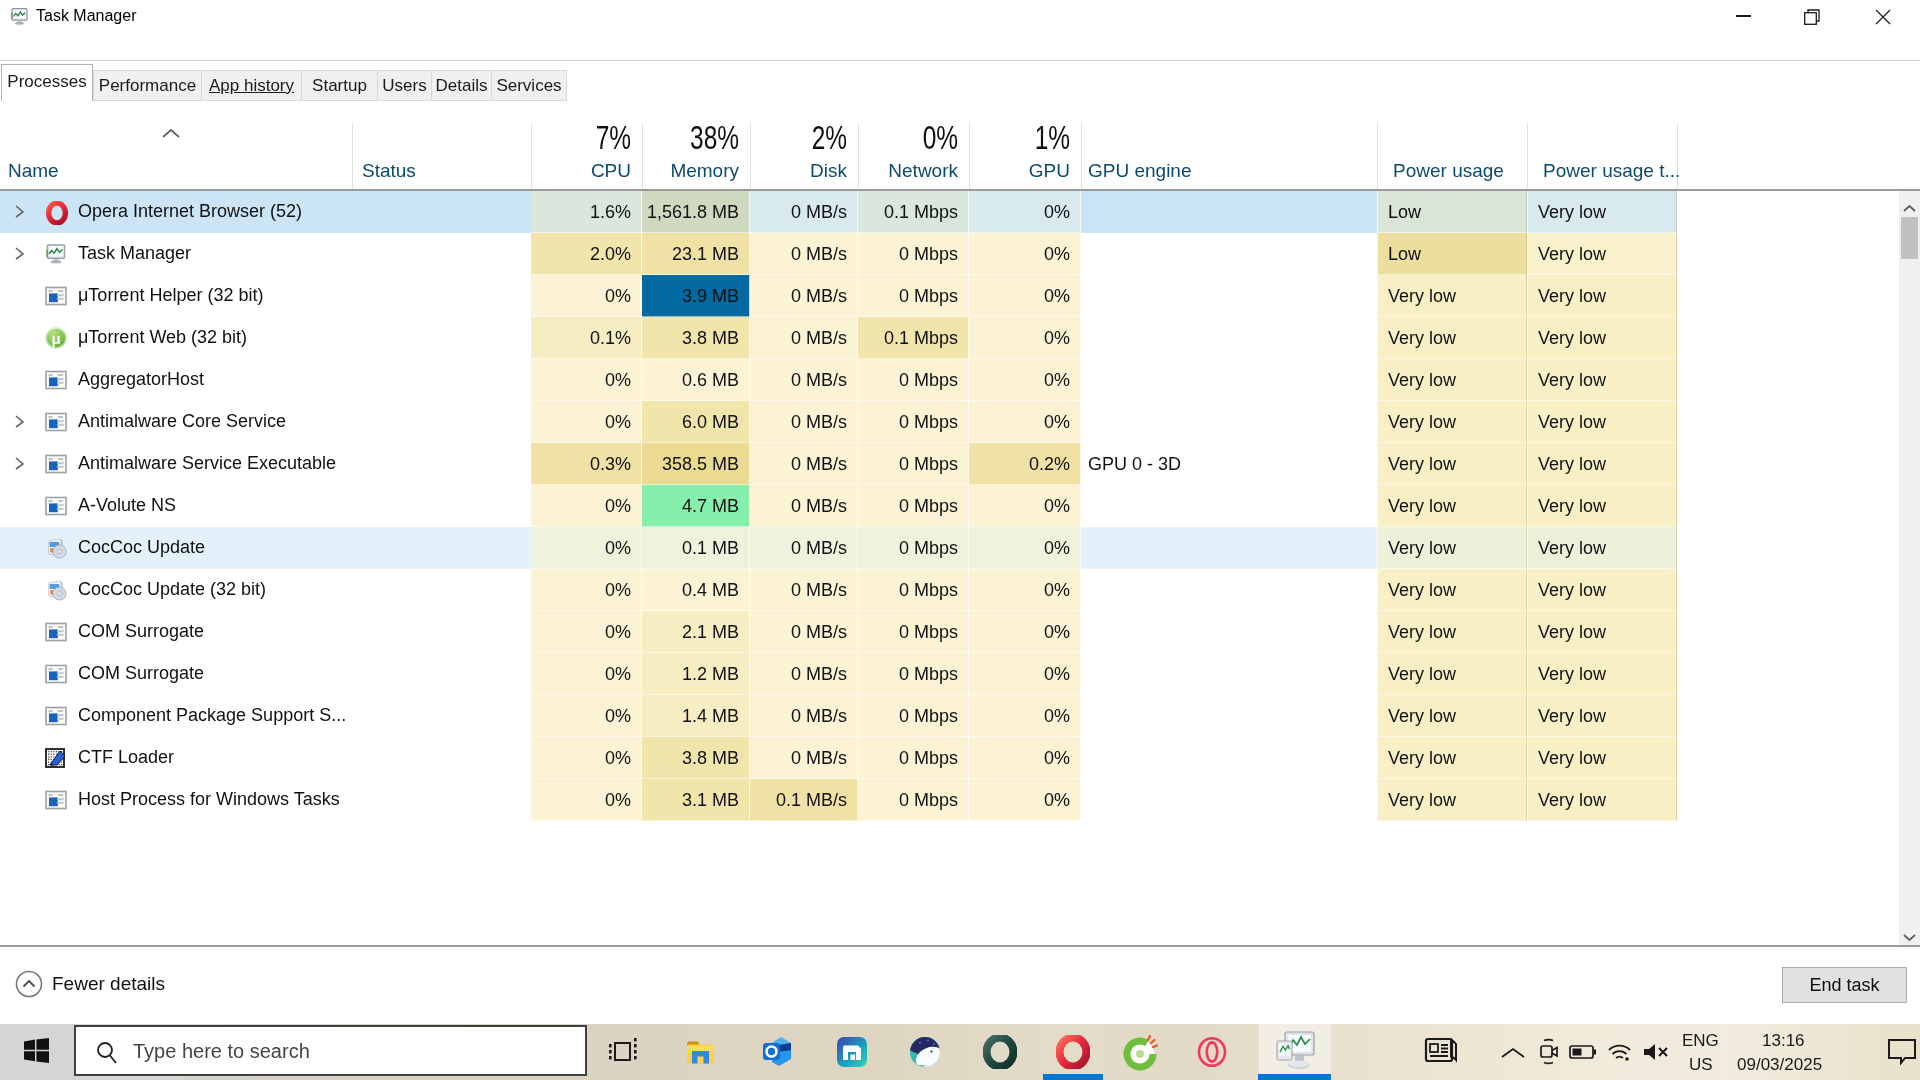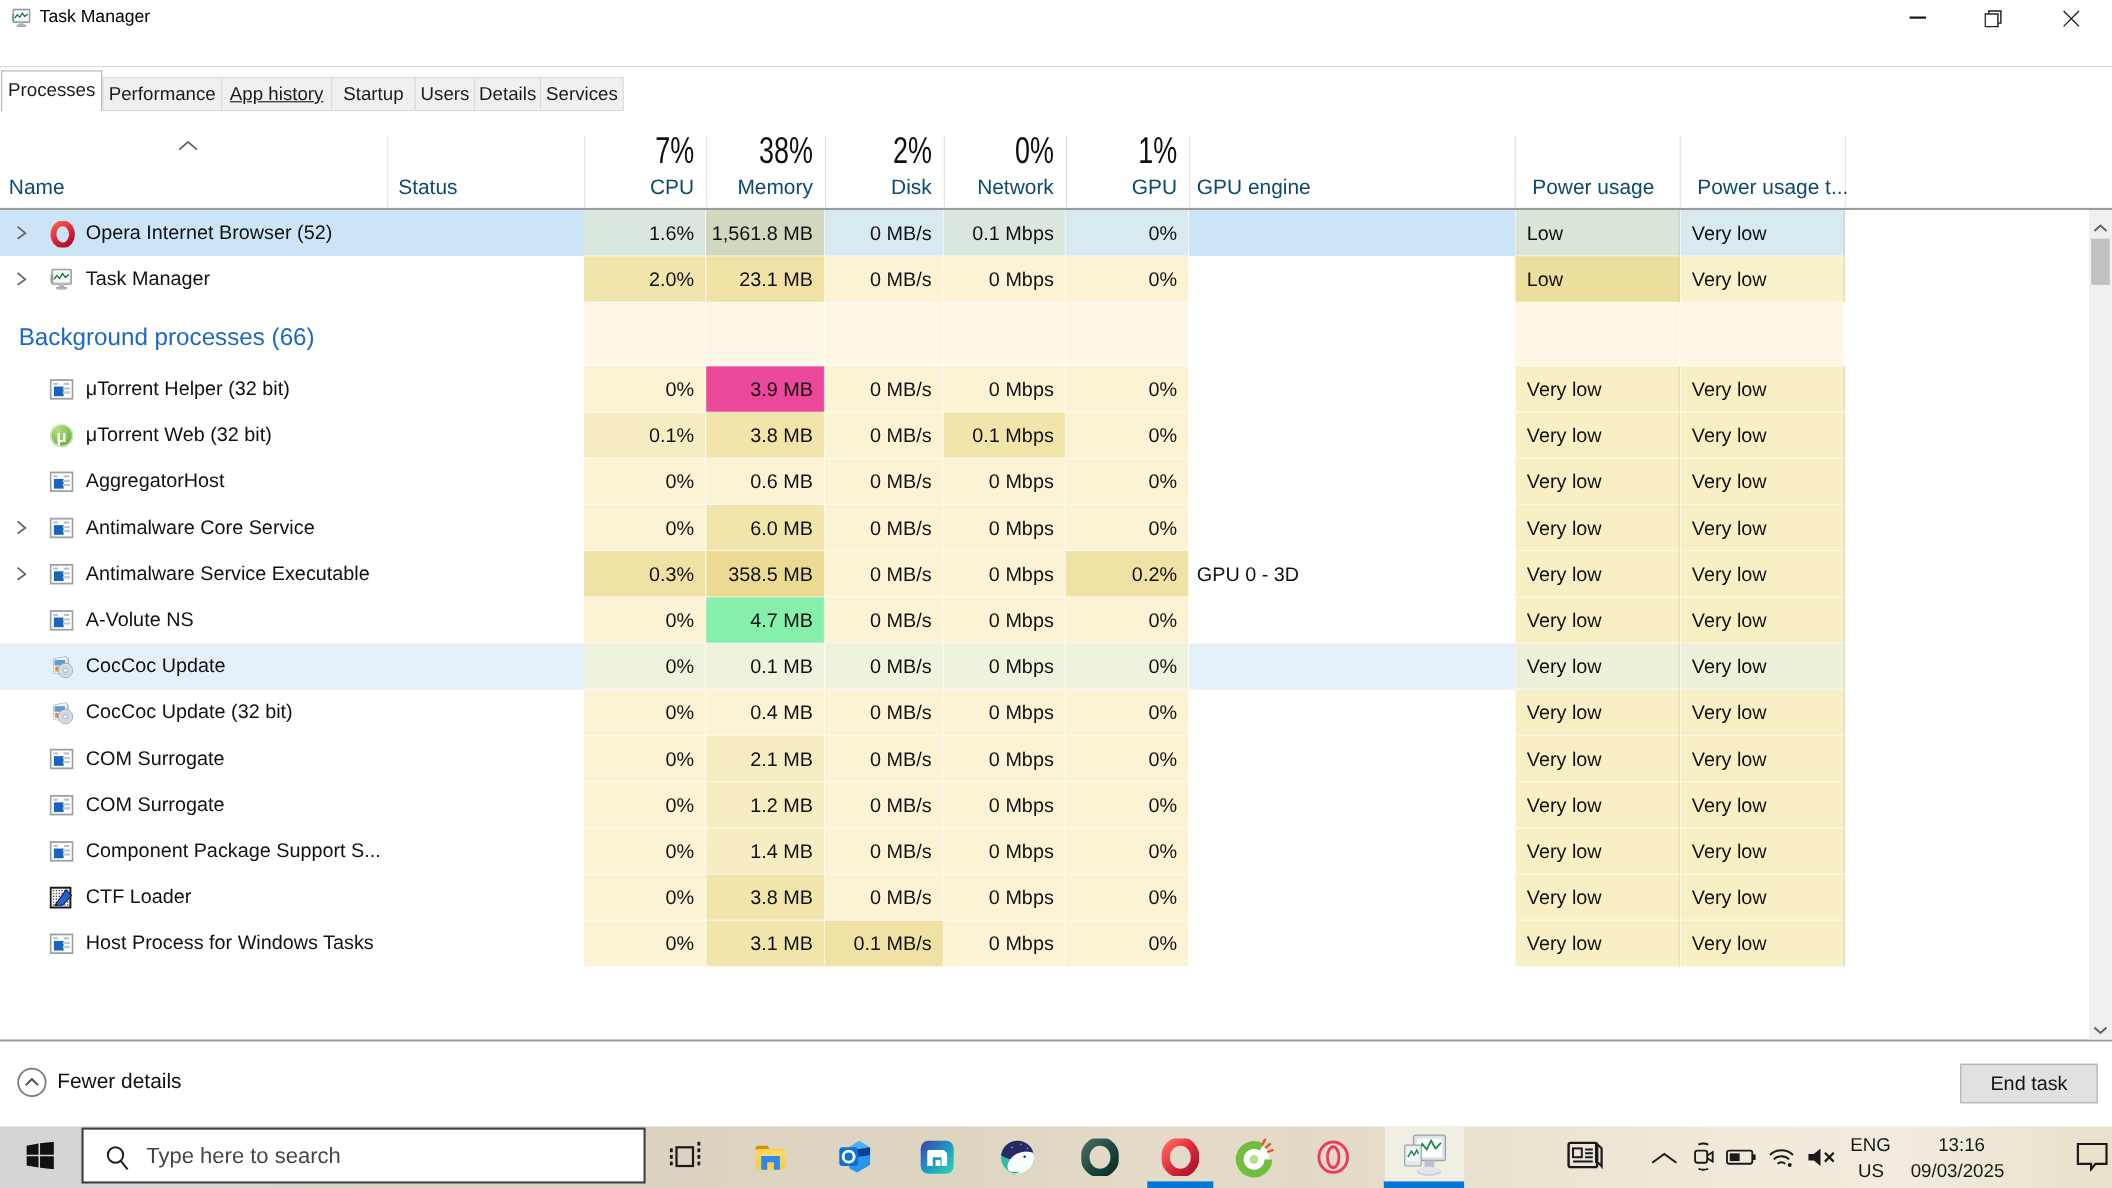--- a/index.html
+++ b/index.html
@@ -192,44 +192,34 @@
       <div class="hc" style="left:969px;width:112px;background:#fbf3d4">
         <span>0%</span>
       </div>
       <div class="hc l" style="left:1377px;width:150px;background:#ecde9c">
         <span>Low</span>
       </div>
       <div class="hc l" style="left:1527px;width:150px;background:#f9f1ca">
         <span>Very low</span>
       </div>
     </div>
-<div class="row" style="height:58px">
-      <div class="grp">Background processes (66)</div>
-      <div class="hc" style="left:531px;width:111px;background:#fdf8e6"></div>
-      <div class="hc" style="left:642px;width:108px;background:#fdf8e6"></div>
-      <div class="hc" style="left:750px;width:108px;background:#fdf8e6"></div>
-      <div class="hc" style="left:858px;width:111px;background:#fdf8e6"></div>
-      <div class="hc" style="left:969px;width:112px;background:#fdf8e6"></div>
-      <div class="hc" style="left:1377px;width:150px;background:#fdf8e6"></div>
-      <div class="hc" style="left:1527px;width:150px;background:#fdf8e6"></div>
-    </div>
 <div class="row proc" style="height:42px">
       <span class="ricon"><svg width="22" height="22" viewBox="0 0 22 22" style="">
 <rect x="1" y="2.5" width="20" height="17" fill="#fdfdfd" stroke="#9aa0a6" stroke-width="1.6"></rect>
 <rect x="3.5" y="5" width="4" height="2" fill="#bdc1c6"></rect>
 <rect x="13" y="5" width="5" height="2" fill="#bdc1c6"></rect>
 <rect x="4" y="8.4" width="8.8" height="8.8" fill="#1565c0"></rect>
 <rect x="12.1" y="9.2" width="6.6" height="2" fill="#c3c7cc"></rect>
 <rect x="12.1" y="12.8" width="6.6" height="2" fill="#c3c7cc"></rect>
         </svg></span>
       <span class="rname">μTorrent Helper (32 bit)</span>
       <div class="hc" style="left:531px;width:111px;background:#fbf3d4">
         <span>0%</span>
       </div>
-      <div class="hc" style="left:642px;width:108px;background:#ec4899">
+      <div class="hc" style="left:642px;width:108px;background:#0369a1">
         <span>3.9 MB</span>
       </div>
       <div class="hc" style="left:750px;width:108px;background:#fbf3d4">
         <span>0 MB/s</span>
       </div>
       <div class="hc" style="left:858px;width:111px;background:#fbf3d4">
         <span>0 Mbps</span>
       </div>
       <div class="hc" style="left:969px;width:112px;background:#fbf3d4">
         <span>0%</span>

